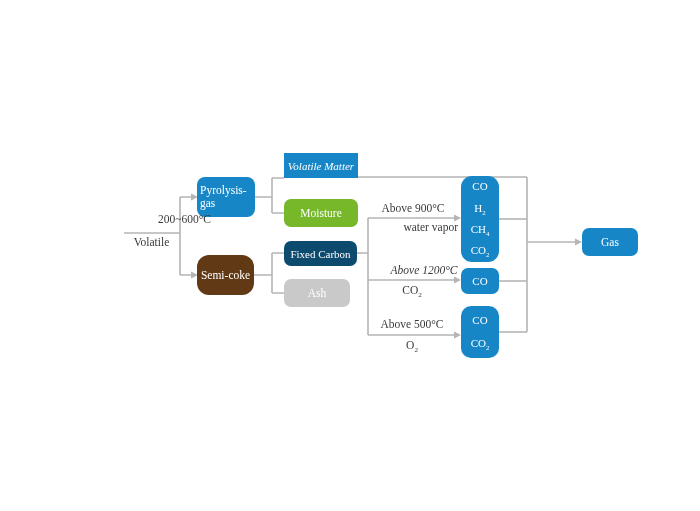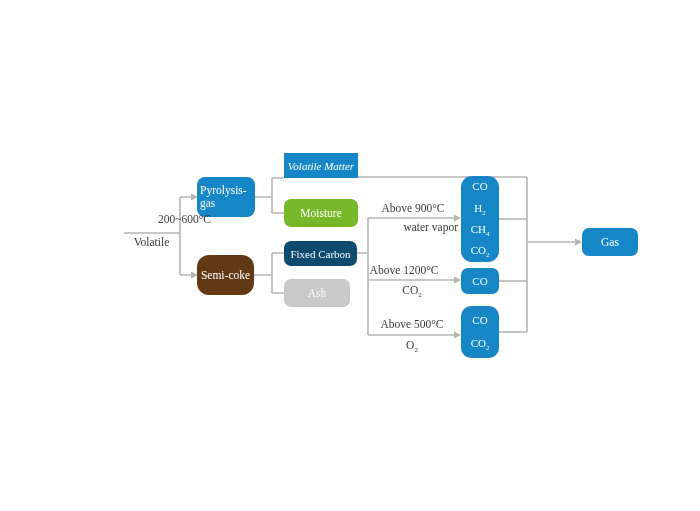--- a/index.html
+++ b/index.html
@@ -31,21 +31,21 @@
   #n-out1{left:461px;top:176px;width:38px;height:86px;border-radius:11px;font-size:11px;line-height:1.95;}
   #n-out2{left:461px;top:268px;width:38px;height:26px;border-radius:7px;font-size:11px;}
   #n-out3{left:461px;top:306px;width:38px;height:52px;border-radius:10px;font-size:11px;line-height:2.1;}
   #n-gas{left:582px;top:228px;width:56px;height:28px;border-radius:7px;font-size:11.5px;}
 
   
   #lbl-pyro-top{left:120px;top:213px;width:63px;margin-left:33px;}
   #lbl-pyro-bot{left:120px;top:236px;width:63px;}
   #lbl-steam-top{left:368px;top:202px;width:90px;}
   #lbl-steam-bot{left:368px;top:221px;width:90px;text-align:right;}
-  #lbl-co2-top{left:356px;top:264px;width:96px;}
+  #lbl-co2-top{left:376px;top:264px;width:96px;font-style:italic;}
   #lbl-co2-bot{left:364px;top:284px;width:96px;}
   #lbl-o2-top{left:366px;top:318px;width:92px;}
   #lbl-o2-bot{left:366px;top:339px;width:92px;}
 </style>
 </head>
 <body>
 
 <div id="canvas">
 
   <svg class="edges" width="700" height="511" viewBox="0 0 700 511" aria-hidden="true">

